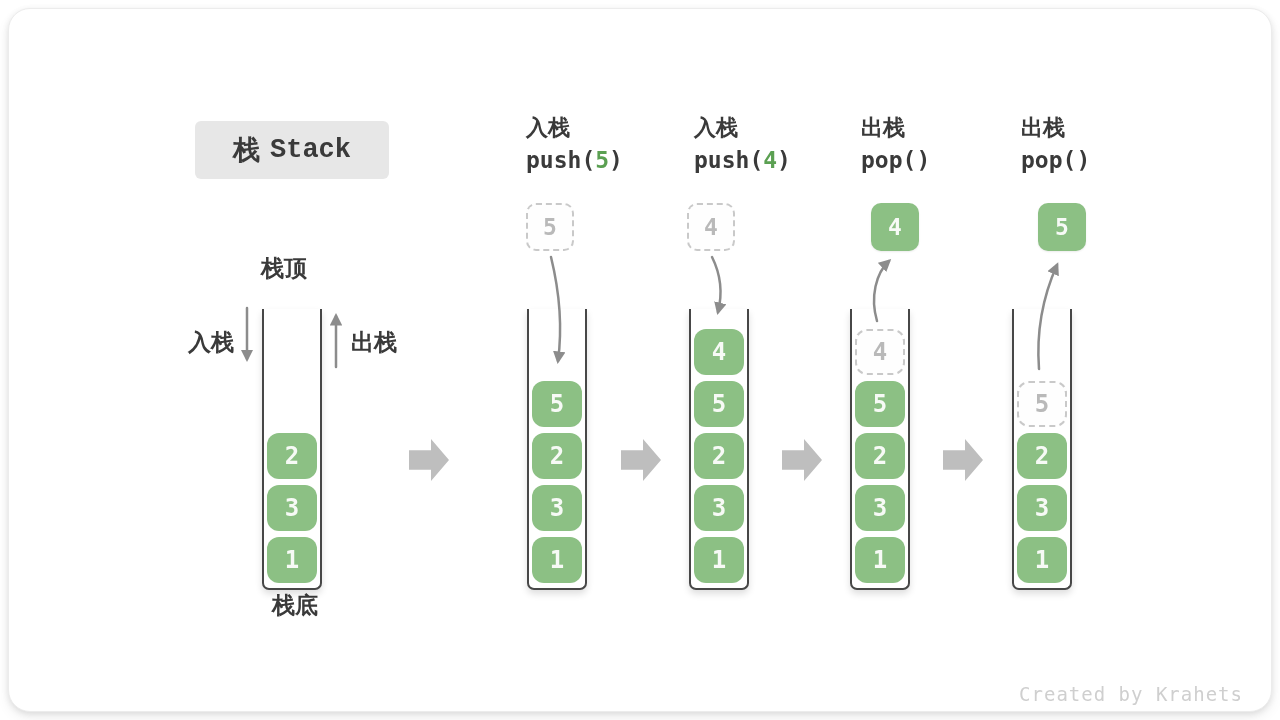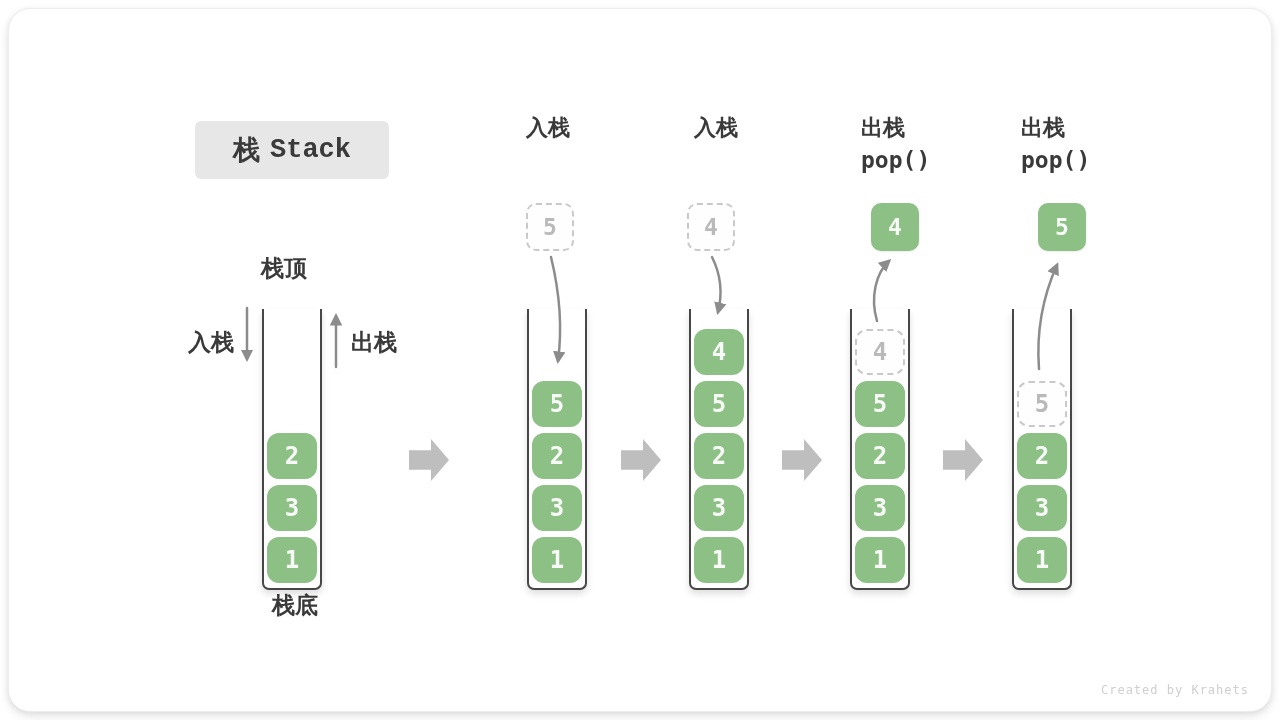--- a/index.html
+++ b/index.html
@@ -55,39 +55,41 @@
 
   .step-arrow{
     top:430px;width:40px;height:42px;background:#bebebe;
     clip-path:polygon(0% 27%,55% 27%,55% 0%,100% 50%,55% 100%,55% 73%,0% 73%);
   }
 
   .overlay{position:absolute;left:0;top:0;pointer-events:none;}
   .thin-arrow{stroke:#8c8c8c;stroke-width:2.5;fill:none;stroke-linecap:round;}
 
   .watermark{
-    right:22px;top:674px;position:absolute;
-    font-family:"DejaVu Sans Mono",monospace;font-size:12px;color:#cfcfcf;letter-spacing:1px;
+    right:28px;top:674px;position:absolute;
+    font-family:"DejaVu Sans Mono",monospace;font-size:19px;color:#cfcfcf;letter-spacing:1px;
   }
 </style>
 </head>
 <body>
 
 <div class="card">
 
   <div class="abs title-box">
     <span class="cjk">栈</span>
     <span class="mono">Stack</span>
   </div>
 
   <div class="abs op" style="left:517px">
     <div class="op-name">入栈</div>
+    <div class="op-code"><span>push(</span><span class="green-num">5</span><span>)</span></div>
   </div>
   <div class="abs op" style="left:685px">
     <div class="op-name">入栈</div>
+    <div class="op-code"><span>push(</span><span class="green-num">4</span><span>)</span></div>
   </div>
   <div class="abs op" style="left:852px">
     <div class="op-name">出栈</div>
     <div class="op-code"><span>pop(</span><span class="green-num"></span><span>)</span></div>
   </div>
   <div class="abs op" style="left:1012px">
     <div class="op-name">出栈</div>
     <div class="op-code"><span>pop(</span><span class="green-num"></span><span>)</span></div>
   </div>
 

